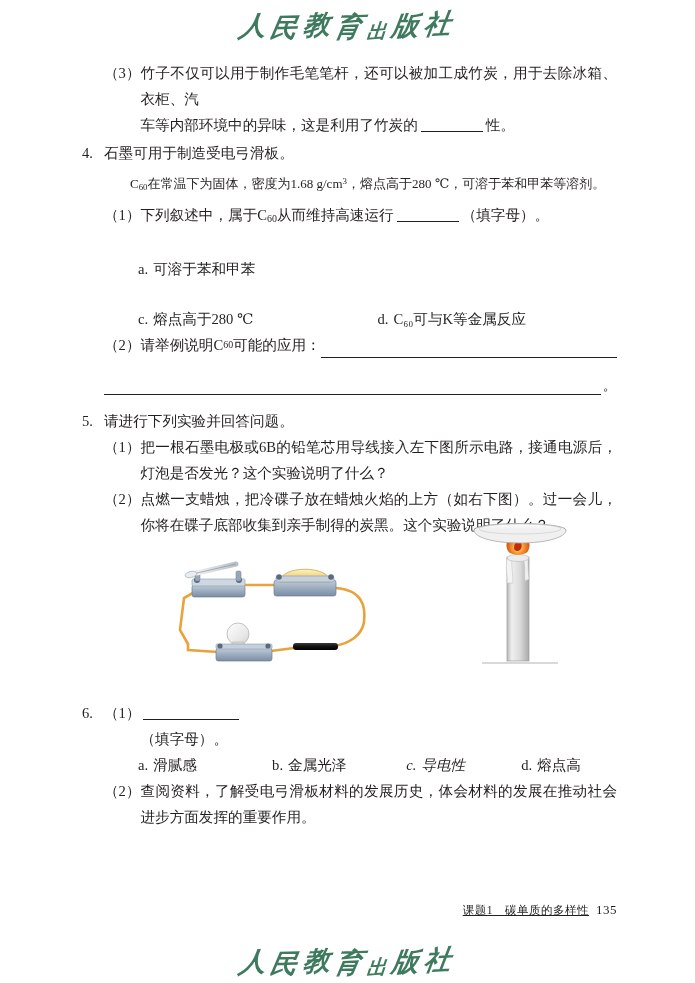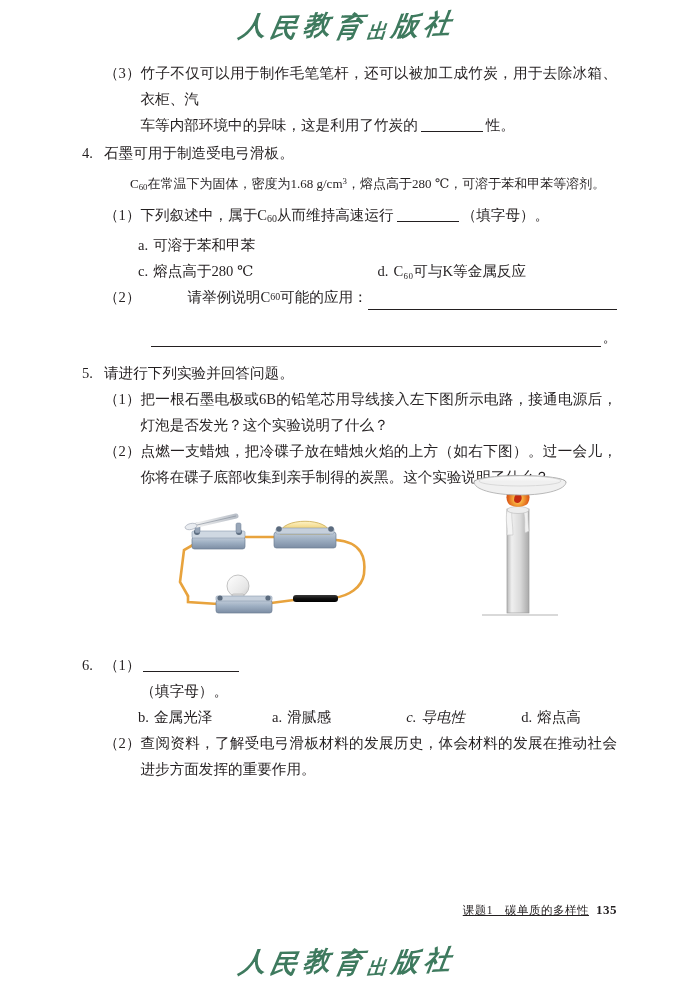--- a/index.html
+++ b/index.html
@@ -107,36 +107,36 @@
   }
   .fillblank.wide { width: 96px; }
 
   .answer-line {
     border-bottom: 1.1px solid #231f20;
     height: 25px;
   }
   .answer-row {
     display: flex;
     align-items: flex-end;
-    margin-left: 47px;
   }
   .answer-row .answer-line { flex: 1 1 auto; }
   .answer-tail {
     flex: 0 0 auto;
     font-size: 14.6px;
     line-height: 20px;
     padding-left: 1px;
   }
 
   
   .choices-2 {
     display: flex;
     font-size: 14.6px;
     line-height: 26px;
     padding-left: 34px;
+    margin-top: 24px;
   }
   .choices-2 .ch { width: 50%; }
   .choices-4 {
     display: flex;
     font-size: 14.6px;
     line-height: 26px;
     padding-left: 34px;
   }
   .choices-4 .ch:nth-child(1) { width: 28%; }
   .choices-4 .ch:nth-child(2) { width: 28%; }
@@ -166,21 +166,21 @@
     position: absolute;
     left: 82px;
     top: 902px;
     width: 535px;
     text-align: right;
     font-size: 11.5px;
     color: #231f20;
     letter-spacing: 0.5px;
   }
   .footer .ftitle { margin-right: 7px; text-decoration: underline; }
-  .footer .fpage { font-family: "Liberation Serif", serif; font-size: 13px; font-weight: bold; }
+  .footer .fpage { font-family: "Liberation Serif", serif; font-size: 13px; }
 </style>
 </head>
 <body>
 
 <div class="brand brand-top">
   <span>人</span><span>民</span><span>教</span><span>育</span><span>出</span><span>版</span><span>社</span>
 </div>
 
 <div class="page">
 
@@ -377,24 +377,24 @@
     <div class="qnum">6.</div>
     <div class="qbody">
       <div class="sub">
         <div class="sublabel">（1）</div>
         <div class="subtext">
           <span class="fillblank wide"></span><br><span>（填字母）。</span>
         </div>
       </div>
       <div class="choices-4">
         <div class="ch">
+          <span class="chl">a.</span><span>滑腻感</span>
+        </div>
+        <div class="ch">
           <span class="chl">b.</span><span>金属光泽</span>
-        </div>
-        <div class="ch">
-          <span class="chl">a.</span><span>滑腻感</span>
         </div>
         <div class="ch">
           <span class="chl">c.</span><span>导电性</span>
         </div>
         <div class="ch">
           <span class="chl">d.</span><span>熔点高</span>
         </div>
       </div>
       <div class="sub">
         <div class="sublabel">（2）</div>

